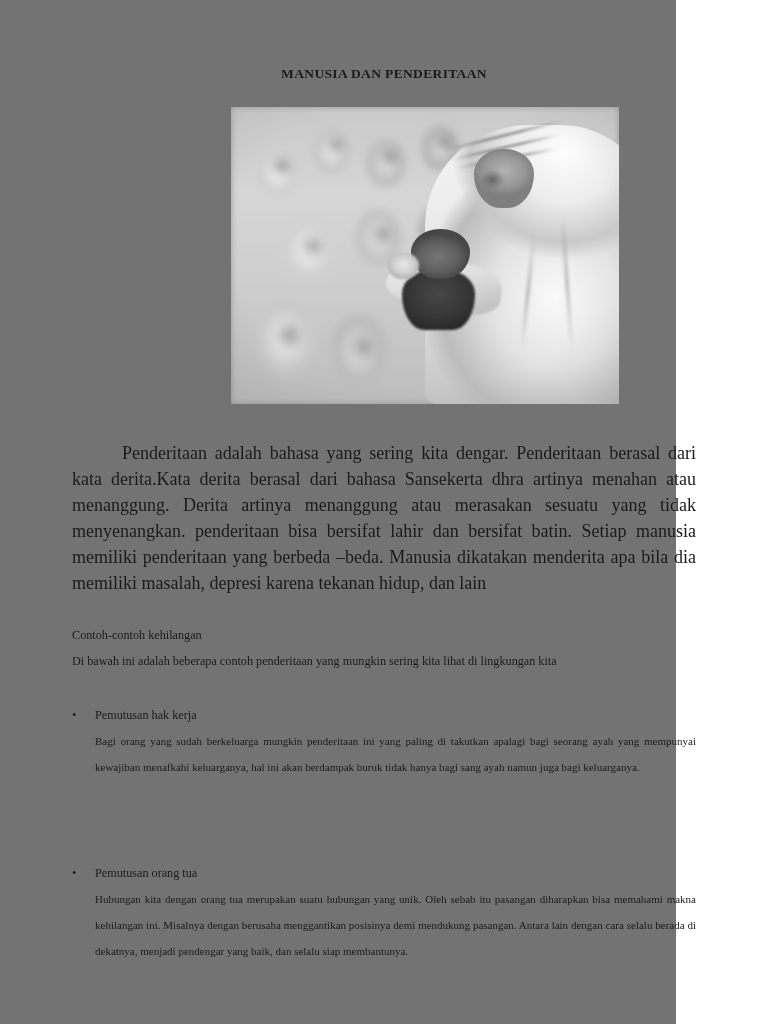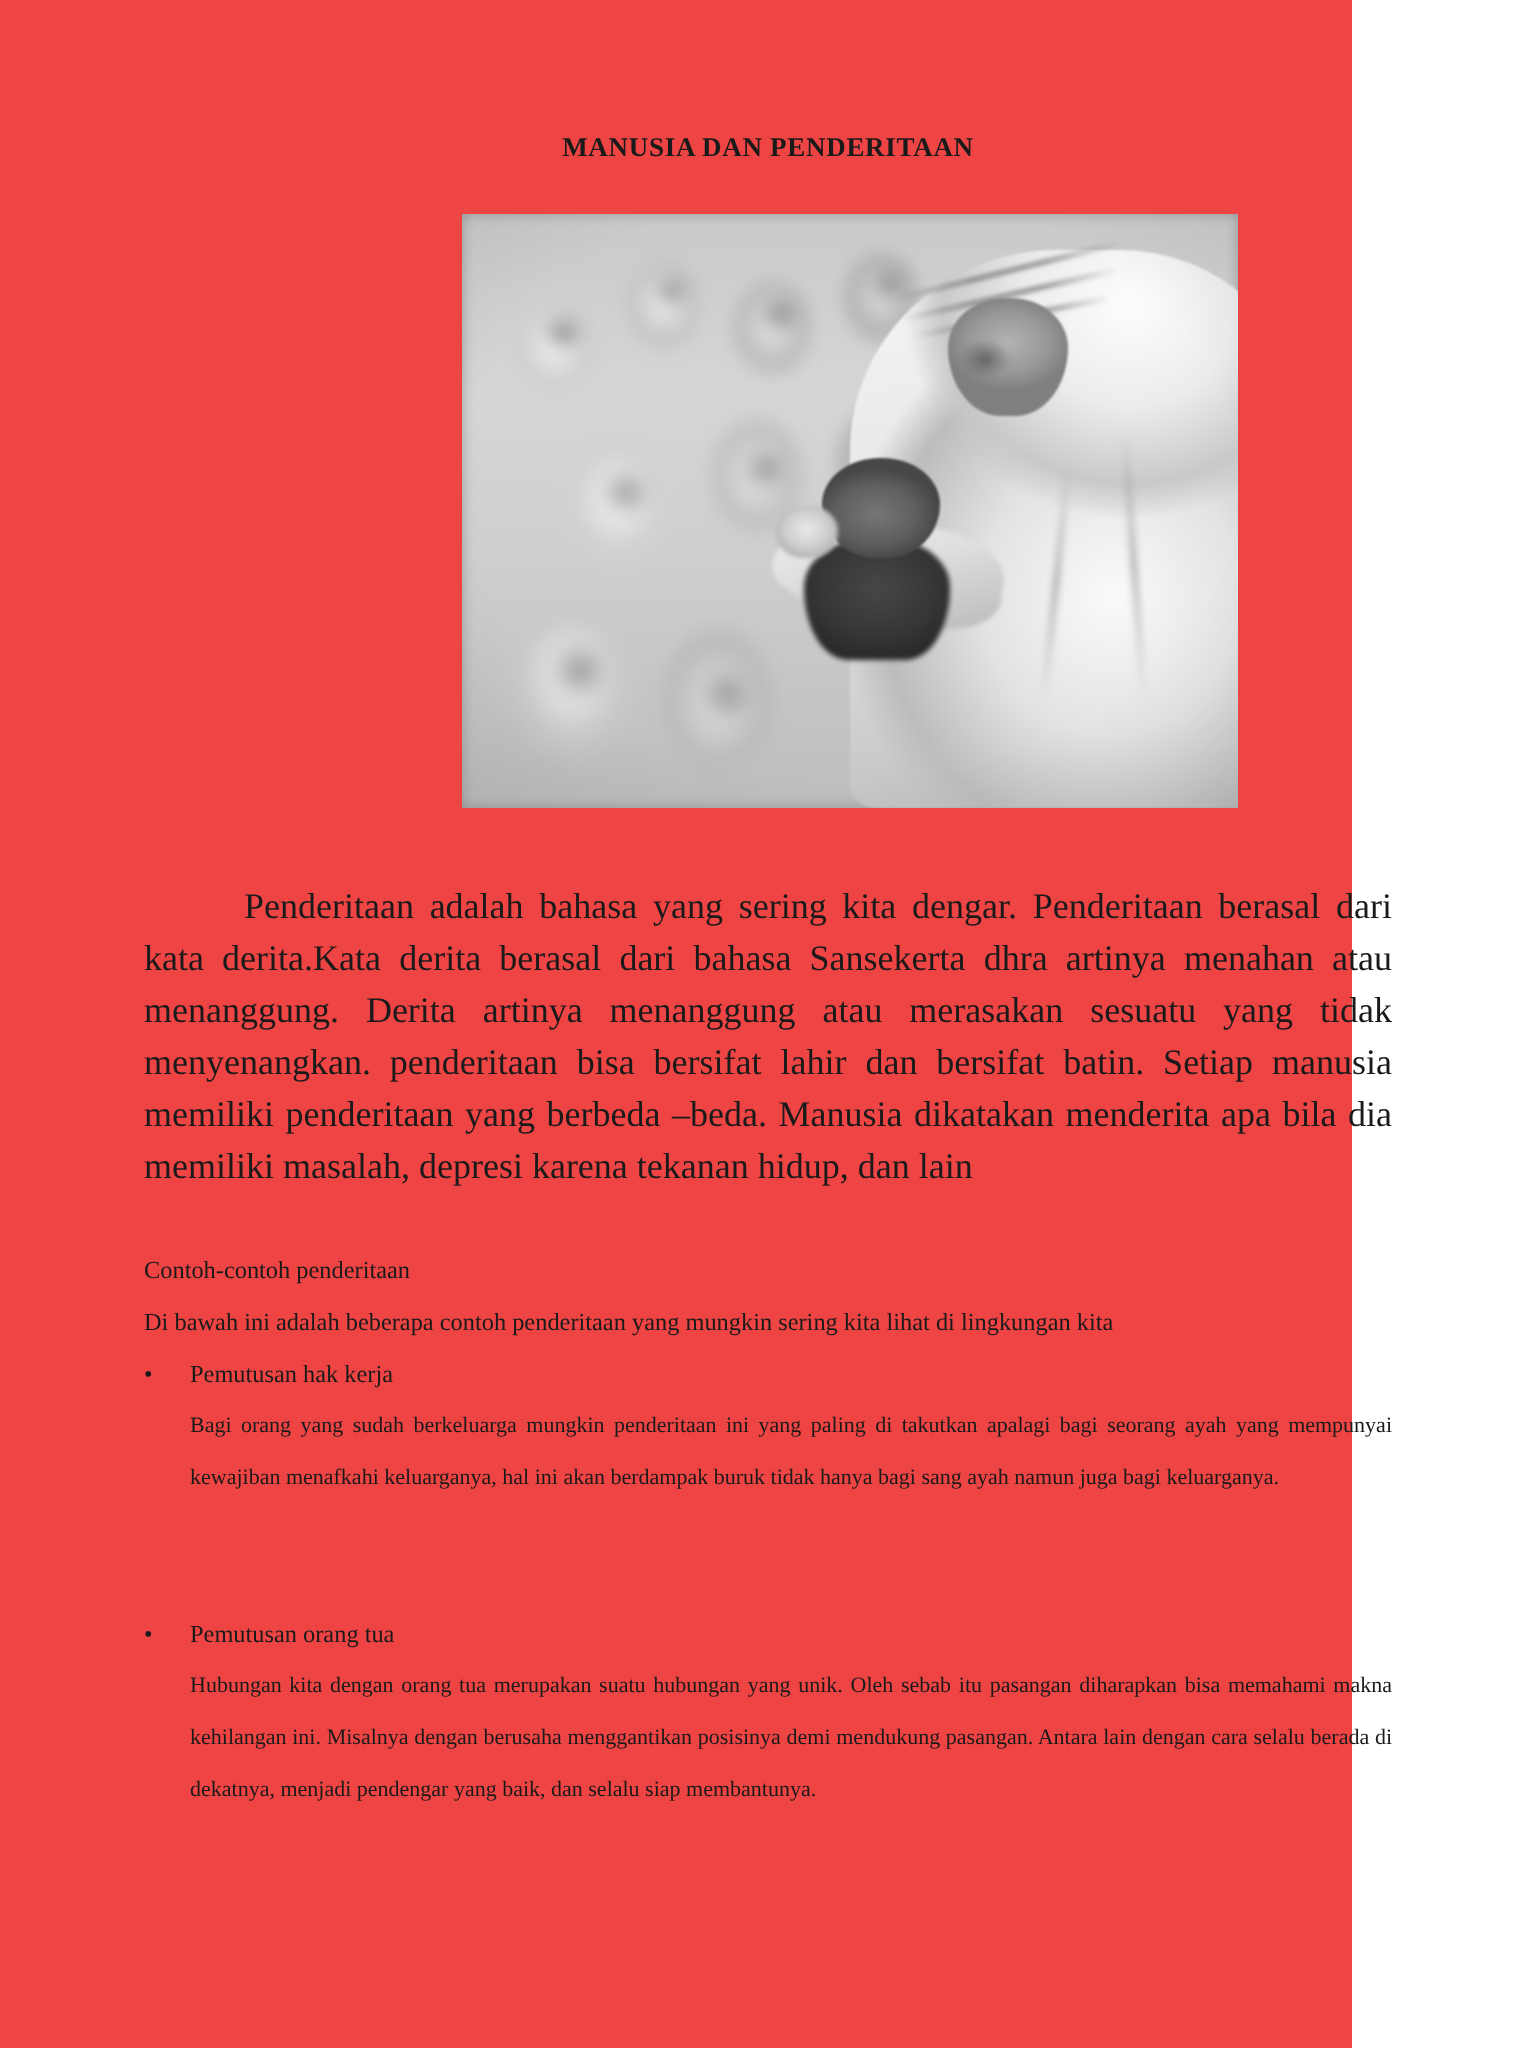--- a/index.html
+++ b/index.html
@@ -14,21 +14,21 @@
     overflow: hidden;
     font-family: "Liberation Serif", "DejaVu Serif", serif;
     color: #1a1a1a;
     position: relative;
   }
 
   .page {
     position: relative;
     width: 676px;
     height: 1024px;
-    background: #ef4444;
+    background: #737373;
     box-sizing: border-box;
   }
 
   
   .doc-title {
     position: absolute;
     top: 66px;
     left: 0;
     width: 768px;
     text-align: center;
@@ -236,21 +236,21 @@
   }
   .bullet-dot {
     position: absolute;
     left: 0;
     top: 0;
     width: 14px;
     line-height: 26px;
     font-size: 12.2px;
     text-align: left;
   }
-  .bullet-text { display: block; }
+  .bullet-text { display: block; margin-top: 28px; }
   .bullet-para {
     margin: 0;
     padding-left: 23px;
     font-size: 11px;
     line-height: 26px;
     text-align: justify;
     text-justify: inter-word;
   }
 </style>
 </head>
@@ -280,21 +280,21 @@
     </div>
   </figure>
 
   <div class="content">
 
 
     <p class="body-para indented">Penderitaan adalah bahasa yang sering kita dengar. Penderitaan berasal  dari kata derita.Kata derita berasal dari bahasa Sansekerta dhra artinya menahan atau menanggung. Derita artinya menanggung atau merasakan sesuatu yang tidak menyenangkan. penderitaan bisa bersifat lahir dan bersifat batin. Setiap manusia memiliki penderitaan yang berbeda –beda. Manusia dikatakan menderita apa bila dia memiliki masalah, depresi karena tekanan hidup, dan lain</p>
 
     <div class="spacer-lg"></div>
 
-    <div class="plain-line">Contoh-contoh penderitaan</div>
+    <div class="plain-line">Contoh-contoh kehilangan</div>
 
     <div class="plain-line">Di bawah ini adalah beberapa contoh penderitaan yang mungkin sering kita lihat di lingkungan kita</div>
 
     <div class="bullet-block">
       <div class="bullet-row">
         <span class="bullet-dot">•</span>
         <span class="bullet-text">Pemutusan hak kerja</span>
       </div>
       <p class="bullet-para">Bagi orang yang sudah berkeluarga mungkin penderitaan ini yang paling  di takutkan apalagi bagi seorang ayah yang mempunyai kewajiban menafkahi keluarganya, hal ini akan berdampak buruk tidak hanya bagi sang ayah namun juga bagi keluarganya.</p>
     </div>

